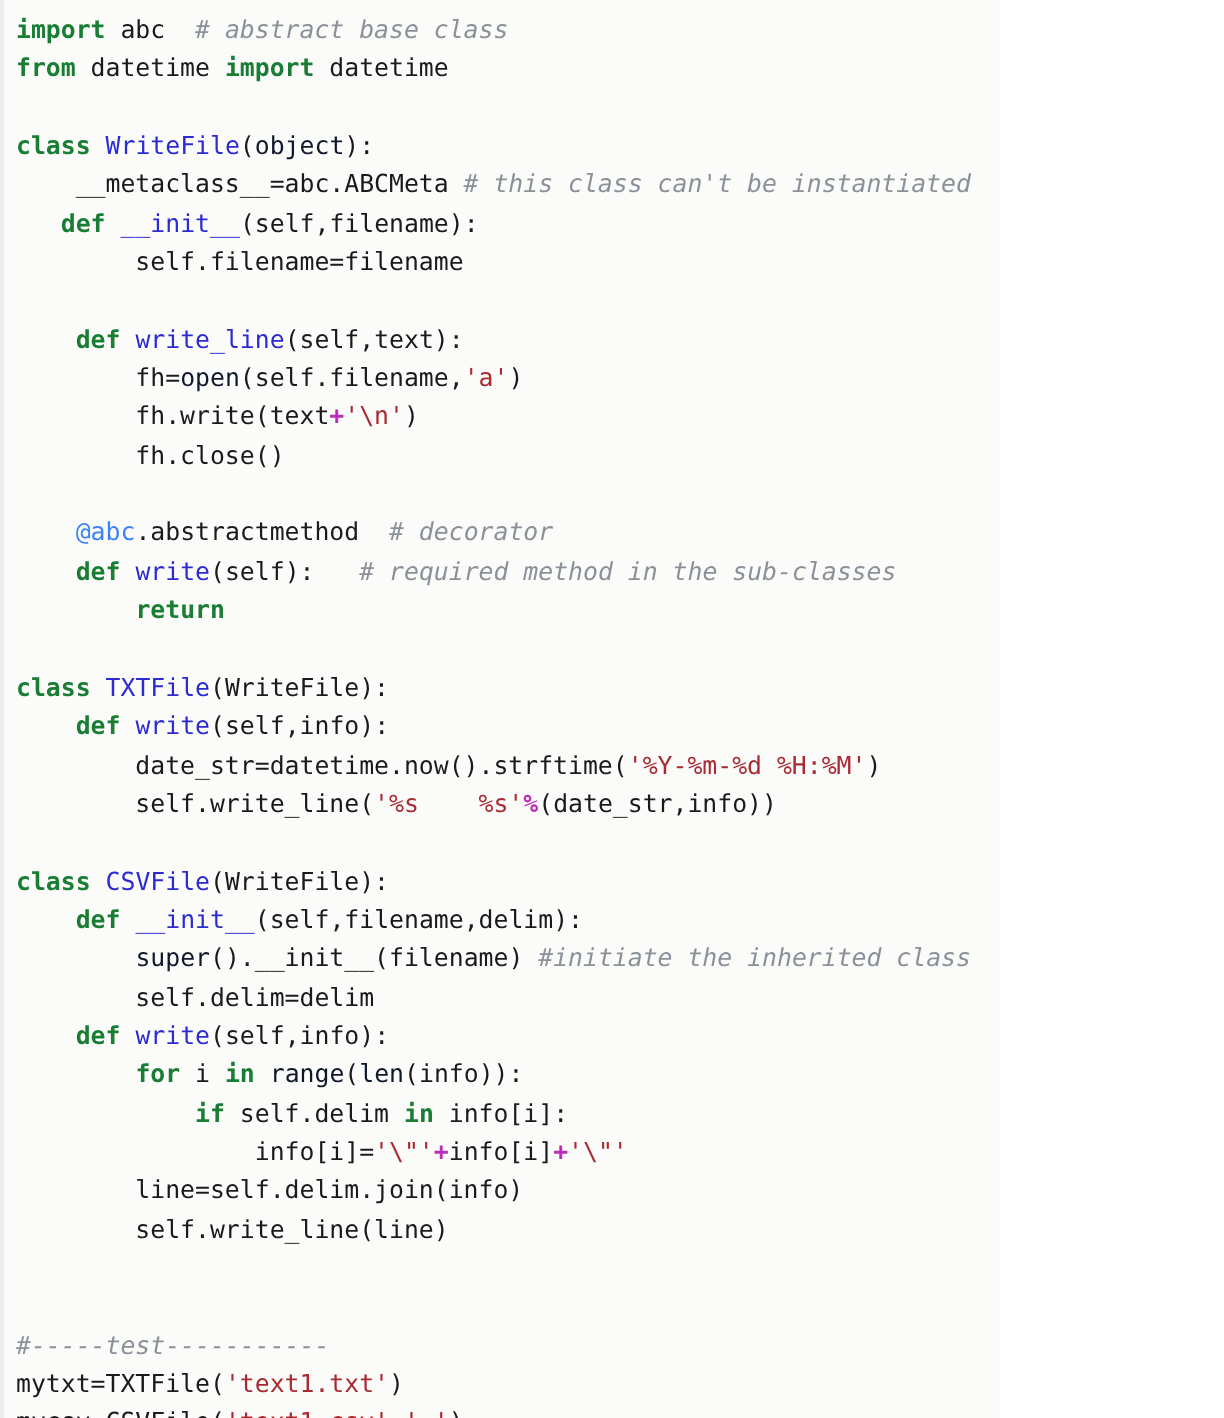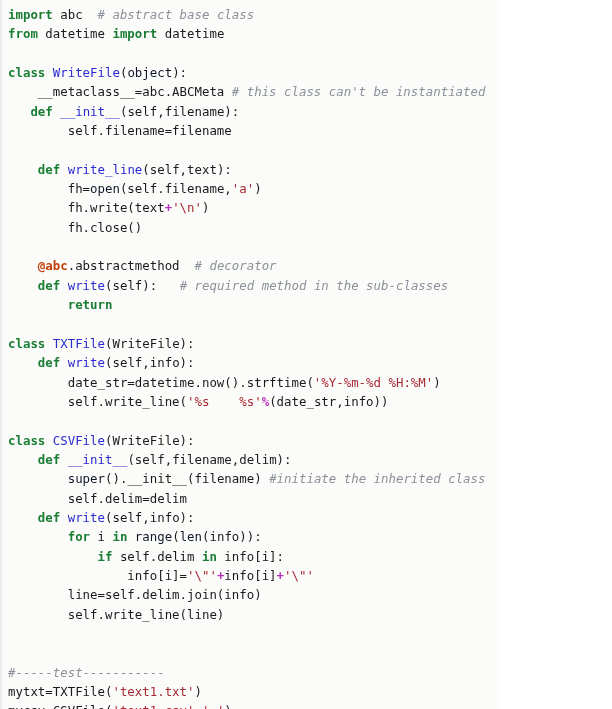--- a/index.html
+++ b/index.html
@@ -31,21 +31,21 @@
     min-height: 19.35px;
     white-space: pre;
   }
   
   .kw   { color: #1a7d34; font-weight: bold; }          
   .cls  { color: #2b2bd1; text-align: center; }                              
   .bif  { color: #0f172a; }                              
   .str  { color: #a82a32; }                              
   .cmt  { color: #8b9199; font-style: italic; }          
   .op   { color: #b830b8; font-weight: bold; }           
-  .dec  { color: #c2410c; font-weight: bold; }                              
+  .dec  { color: #3b82f6; }                              
   .pl   { color: #1a1a1a; }                              
 </style>
 </head>
 <body>
 
 <div id="code-page">
   <pre id="code-listing"><span class="ln"><span class="kw">import</span><span class="pl"> abc  </span><span class="cmt"># abstract base class</span></span><span class="ln"><span class="kw">from</span><span class="pl"> datetime </span><span class="kw">import</span><span class="pl"> datetime</span></span><span class="ln">&nbsp;</span><span class="ln"><span class="kw">class</span><span class="pl"> </span><span class="cls">WriteFile</span><span class="pl">(</span><span class="bif">object</span><span class="pl">):</span></span><span class="ln"><span class="pl">    __metaclass__=abc.ABCMeta </span><span class="cmt"># this class can't be instantiated</span></span><span class="ln"><span class="pl">   </span><span class="kw">def</span><span class="pl"> </span><span class="cls">__init__</span><span class="pl">(self,filename):</span></span><span class="ln"><span class="pl">        self.filename=filename</span></span><span class="ln">&nbsp;</span><span class="ln"><span class="pl">    </span><span class="kw">def</span><span class="pl"> </span><span class="cls">write_line</span><span class="pl">(self,text):</span></span><span class="ln"><span class="pl">        fh=</span><span class="bif">open</span><span class="pl">(self.filename,</span><span class="str">'a'</span><span class="pl">)</span></span><span class="ln"><span class="pl">        fh.write(text</span><span class="op">+</span><span class="str">'\n'</span><span class="pl">)</span></span><span class="ln"><span class="pl">        fh.close()</span></span><span class="ln">&nbsp;</span><span class="ln"><span class="pl">    </span><span class="dec">@abc</span><span class="pl">.abstractmethod  </span><span class="cmt"># decorator</span></span><span class="ln"><span class="pl">    </span><span class="kw">def</span><span class="pl"> </span><span class="cls">write</span><span class="pl">(self):   </span><span class="cmt"># required method in the sub-classes</span></span><span class="ln"><span class="pl">        </span><span class="kw">return</span></span><span class="ln">&nbsp;</span><span class="ln"><span class="kw">class</span><span class="pl"> </span><span class="cls">TXTFile</span><span class="pl">(WriteFile):</span></span><span class="ln"><span class="pl">    </span><span class="kw">def</span><span class="pl"> </span><span class="cls">write</span><span class="pl">(self,info):</span></span><span class="ln"><span class="pl">        date_str=datetime.now().strftime(</span><span class="str">'%Y-%m-%d %H:%M'</span><span class="pl">)</span></span><span class="ln"><span class="pl">        self.write_line(</span><span class="str">'%s    %s'</span><span class="op">%</span><span class="pl">(date_str,info))</span></span><span class="ln">&nbsp;</span><span class="ln"><span class="kw">class</span><span class="pl"> </span><span class="cls">CSVFile</span><span class="pl">(WriteFile):</span></span><span class="ln"><span class="pl">    </span><span class="kw">def</span><span class="pl"> </span><span class="cls">__init__</span><span class="pl">(self,filename,delim):</span></span><span class="ln"><span class="pl">        </span><span class="bif">super</span><span class="pl">().__init__(filename) </span><span class="cmt">#initiate the inherited class</span></span><span class="ln"><span class="pl">        self.delim=delim</span></span><span class="ln"><span class="pl">    </span><span class="kw">def</span><span class="pl"> </span><span class="cls">write</span><span class="pl">(self,info):</span></span><span class="ln"><span class="pl">        </span><span class="kw">for</span><span class="pl"> i </span><span class="kw">in</span><span class="pl"> </span><span class="bif">range</span><span class="pl">(</span><span class="bif">len</span><span class="pl">(info)):</span></span><span class="ln"><span class="pl">            </span><span class="kw">if</span><span class="pl"> self.delim </span><span class="kw">in</span><span class="pl"> info[i]:</span></span><span class="ln"><span class="pl">                info[i]=</span><span class="str">'\"'</span><span class="op">+</span><span class="pl">info[i]</span><span class="op">+</span><span class="str">'\"'</span></span><span class="ln"><span class="pl">        line=self.delim.join(info)</span></span><span class="ln"><span class="pl">        self.write_line(line)</span></span><span class="ln">&nbsp;</span><span class="ln">&nbsp;</span><span class="ln"><span class="cmt">#-----test-----------</span></span><span class="ln"><span class="pl">mytxt=TXTFile(</span><span class="str">'text1.txt'</span><span class="pl">)</span></span><span class="ln"><span class="pl">mycsv=CSVFile(</span><span class="str">'text1.csv'</span><span class="pl">,</span><span class="str">','</span><span class="pl">)</span></span></pre>
 </div>
 
 </body></html>

